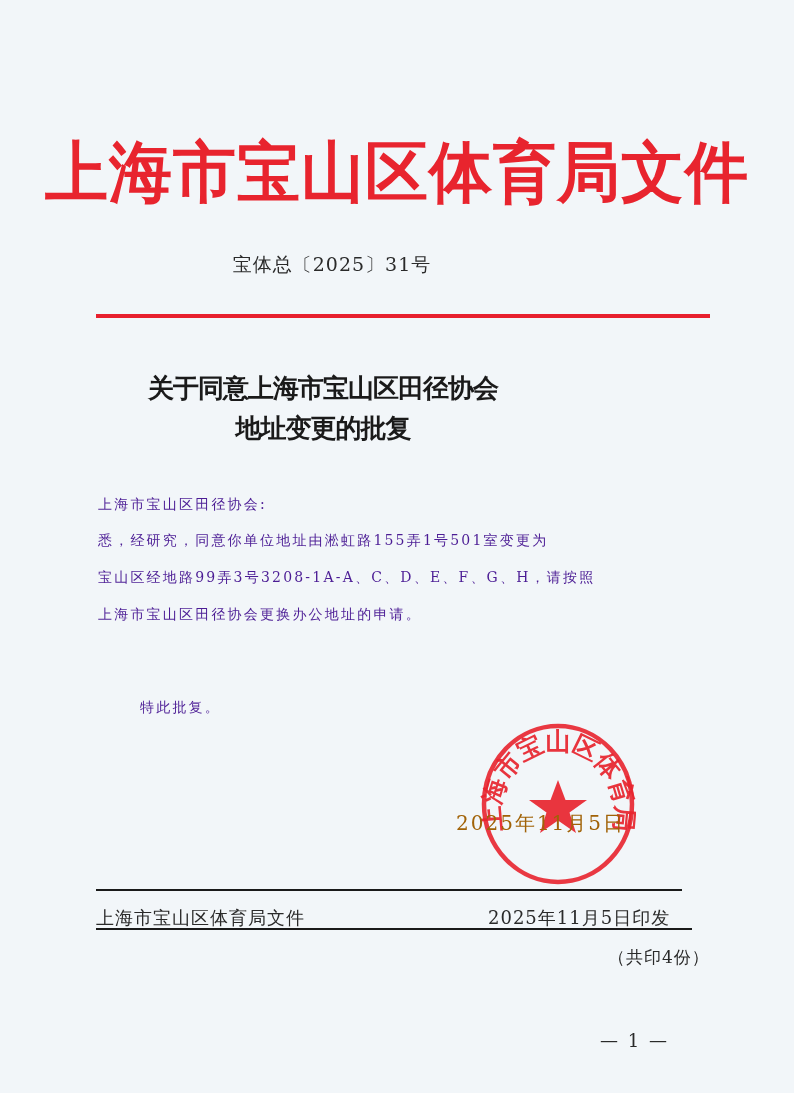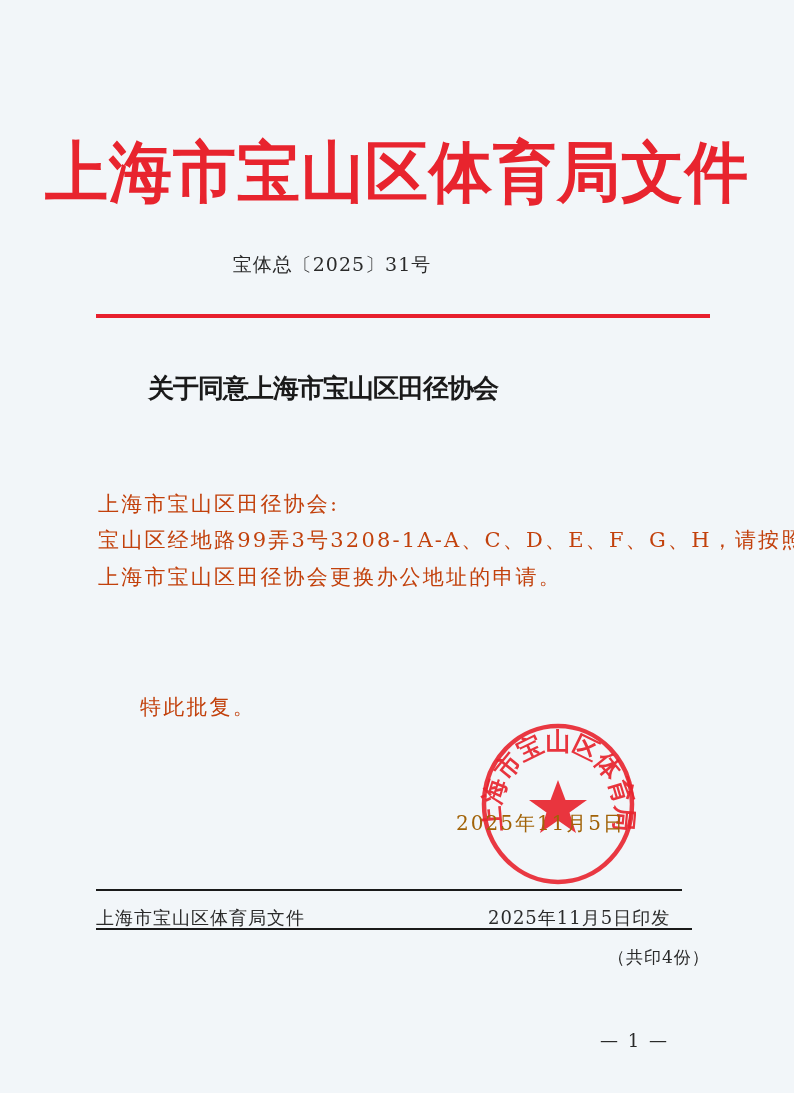--- a/index.html
+++ b/index.html
@@ -39,24 +39,24 @@
     text-align: center;
     font-family: "DejaVu Sans", "Liberation Sans", sans-serif;
     font-weight: bold;
     font-size: 26px;
     line-height: 40px;
     color: #1a1a1a;
     letter-spacing: -1px;
   }
   .body-text {
     left: 98px; width: 600px;
-    font-size: 21px;
+    font-size: 14px;
     line-height: 37px;
     letter-spacing: 2.2px;
-    color: #c2410c;
+    color: #4c1d95;
   }
   .salutation { top: 486px; }
   .para { top: 522px; }
   .para .line { display: block; white-space: nowrap; }
   .indent { padding-left: 42px; }
   .closing { top: 689px; left: 140px; }
   .stamp {
     left: 480px; top: 722px; width: 156px; height: 164px;
   }
   .sign-date {
@@ -94,25 +94,27 @@
 <body>
 
 <div class="abs masthead">上海市宝山区体育局文件</div>
 
 <div class="abs docno">宝体总〔2025〕31号</div>
 
 <div class="abs red-rule"></div>
 
 <div class="abs title">
   <div>关于同意上海市宝山区田径协会</div>
+  <div>地址变更的批复</div>
 </div>
 
 <div class="abs body-text salutation">上海市宝山区田径协会:</div>
 
 <div class="abs body-text para">
+  <span class="line">悉，经研究，同意你单位地址由淞虹路155弄1号501室变更为</span>
   <span class="line">宝山区经地路99弄3号3208-1A-A、C、D、E、F、G、H，请按照</span>
   <span class="line">上海市宝山区田径协会更换办公地址的申请。</span>
 </div>
 
 <div class="abs body-text closing">特此批复。</div>
 
 <div class="abs stamp">
   <svg width="156" height="164" viewBox="0 0 156 164">
     <defs>
       <path id="sealArc" d="M 30 125 A 58 62 0 1 1 126 125"></path>

